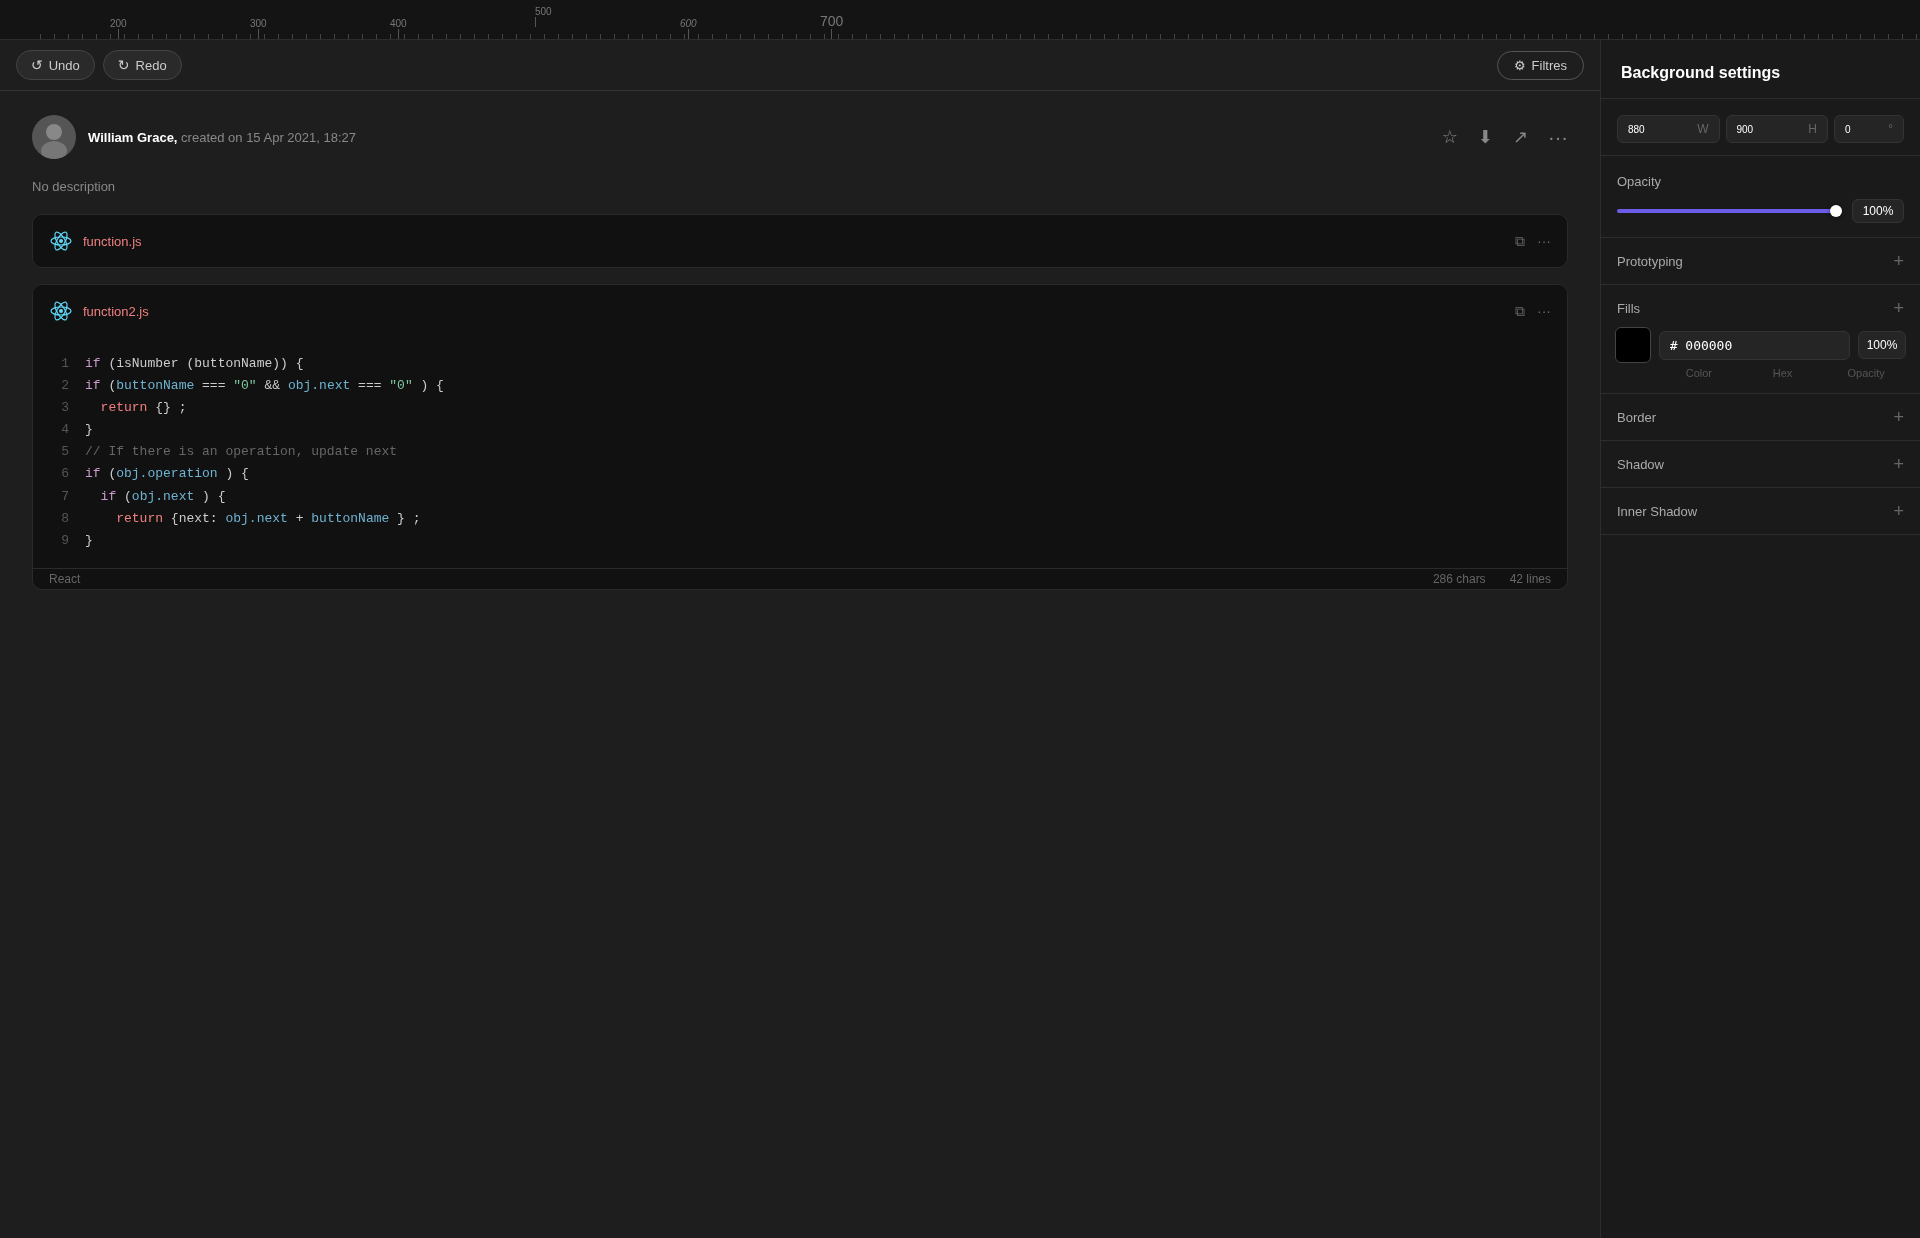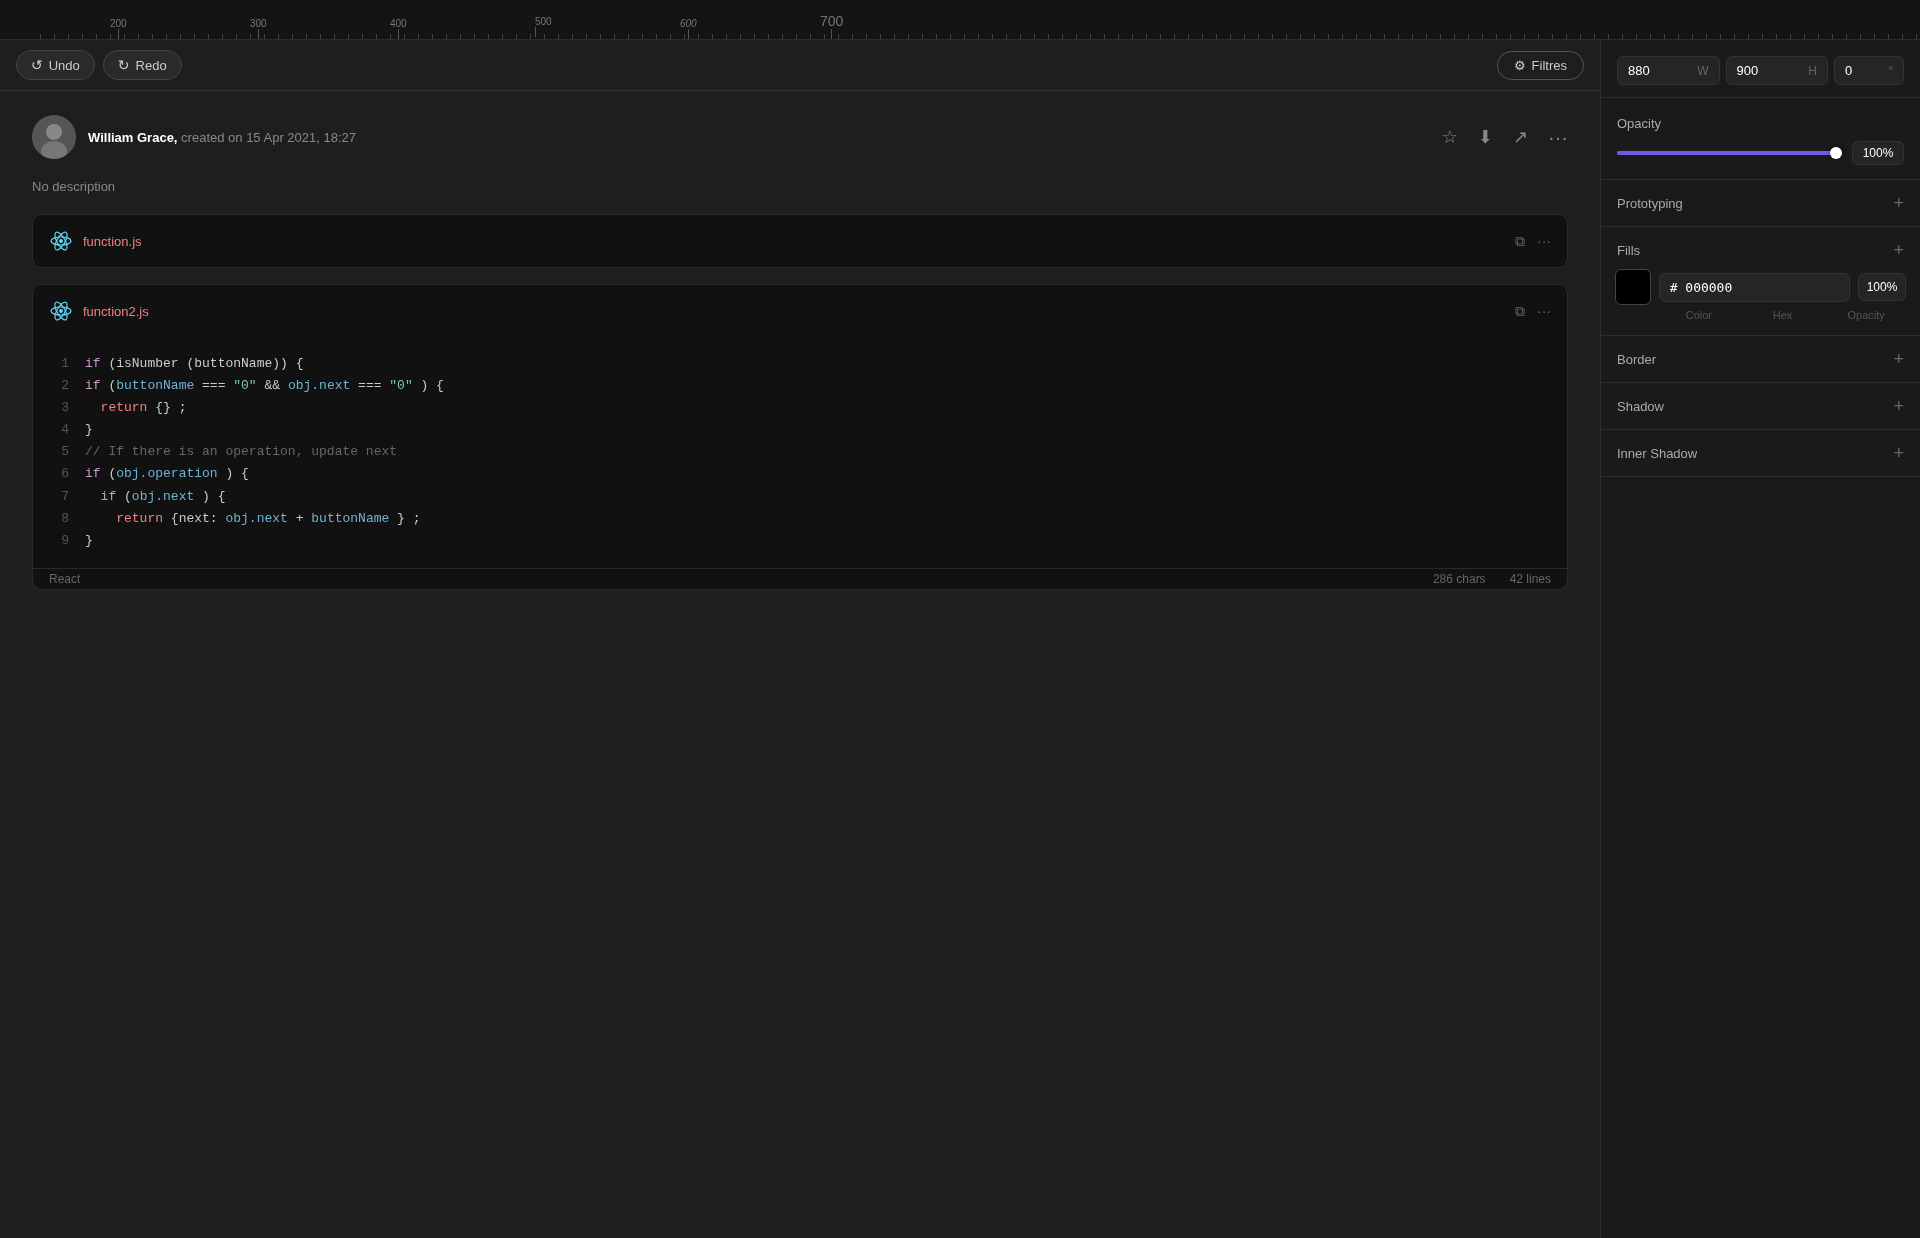--- a/index.html
+++ b/index.html
@@ -216,21 +216,21 @@
       align-items: center;
       background: #252525;
       border: 1px solid #333;
       border-radius: 6px;
       padding: 6px 10px;
       flex: 1;
       gap: 4px;
     }
     .dim-value {
       color: #fff;
-      font-size: 13px;
+      font-size: 10px;
       flex: 1;
     }
     .dim-label {
       color: #666;
       font-size: 12px;
     }
     .degree-field {
       display: flex;
       align-items: center;
       background: #252525;
@@ -385,21 +385,21 @@
       <div style="width:1px; height:10px; background:#555;"></div>
     </div>
     <div style="position:absolute; left:250px; bottom:0; display:flex; flex-direction:column; align-items:center;">
       <span style="color:#777; font-size:10px;">300</span>
       <div style="width:1px; height:10px; background:#555;"></div>
     </div>
     <div style="position:absolute; left:390px; bottom:0; display:flex; flex-direction:column; align-items:center;">
       <span style="color:#777; font-size:10px;">400</span>
       <div style="width:1px; height:10px; background:#555;"></div>
     </div>
-    <div style="position:absolute; left:535px; bottom:2px; display:flex; flex-direction:column; ">
+    <div style="position:absolute; left:535px; bottom:12px; display:flex; flex-direction:column; ">
       <span style="color:#777; font-size:10px;">500</span>
       <div style="width:1px; height:10px; background:#555;"></div>
     </div>
     <div style="position:absolute; left:680px; bottom:0; display:flex; flex-direction:column; align-items:center;">
       <span style="color:#777; font-size:10px;font-style:italic;">600</span>
       <div style="width:1px; height:10px; background:#555;"></div>
     </div>
     <div style="position:absolute; left:820px; bottom:0; display:flex; flex-direction:column; align-items:center;">
       <span style="color:#777; font-size:14px;">700</span>
       <div style="width:1px; height:10px; background:#555;"></div>
@@ -538,20 +538,23 @@
             <span>42 lines</span>
           </span>
         </div>
       </div>
 
     </div>
   </div>
 
   <div class="right-panel">
 
+    <div class="panel-header">
+      <span>Background settings</span>
+    </div>
 
     <div class="dimensions-row">
       <div class="dim-field">
         <span class="dim-value">880</span>
         <span class="dim-label">W</span>
       </div>
       <div class="dim-field">
         <span class="dim-value">900</span>
         <span class="dim-label">H</span>
       </div>

